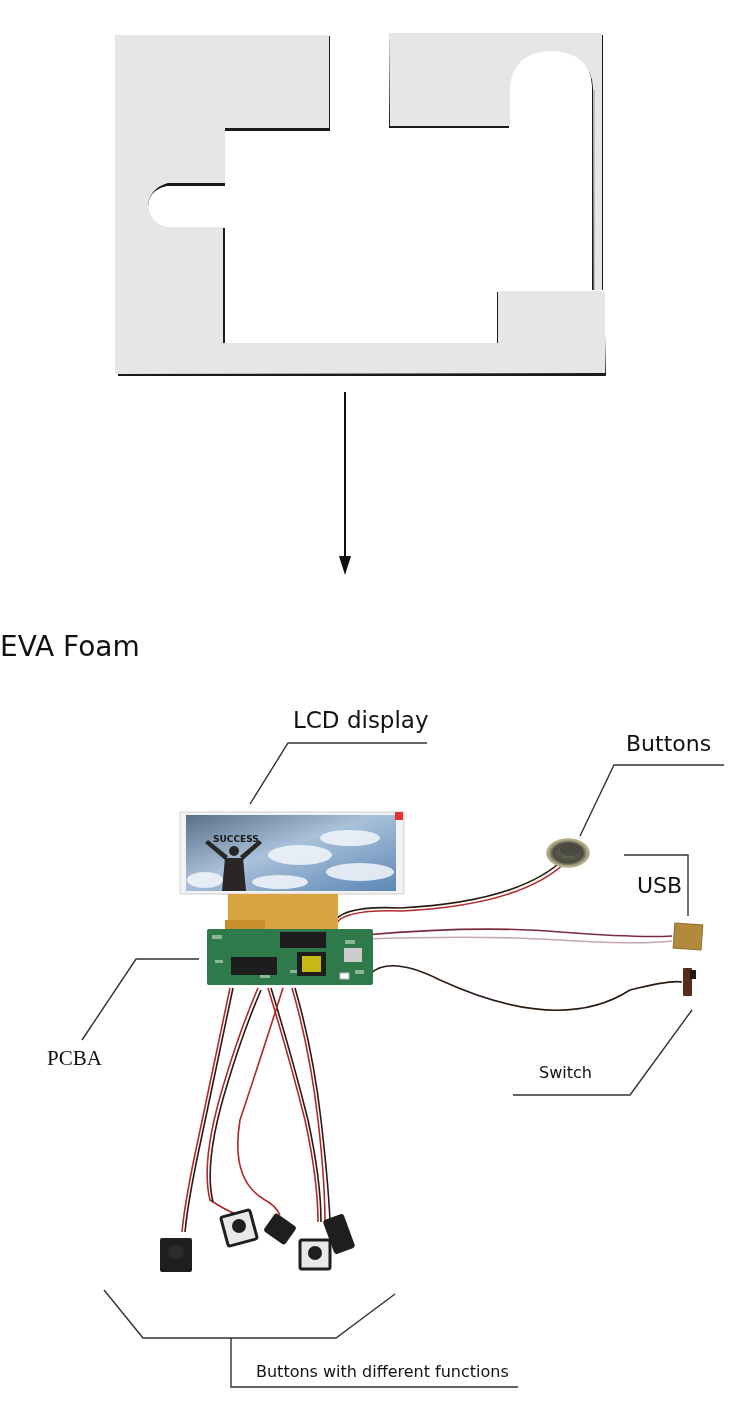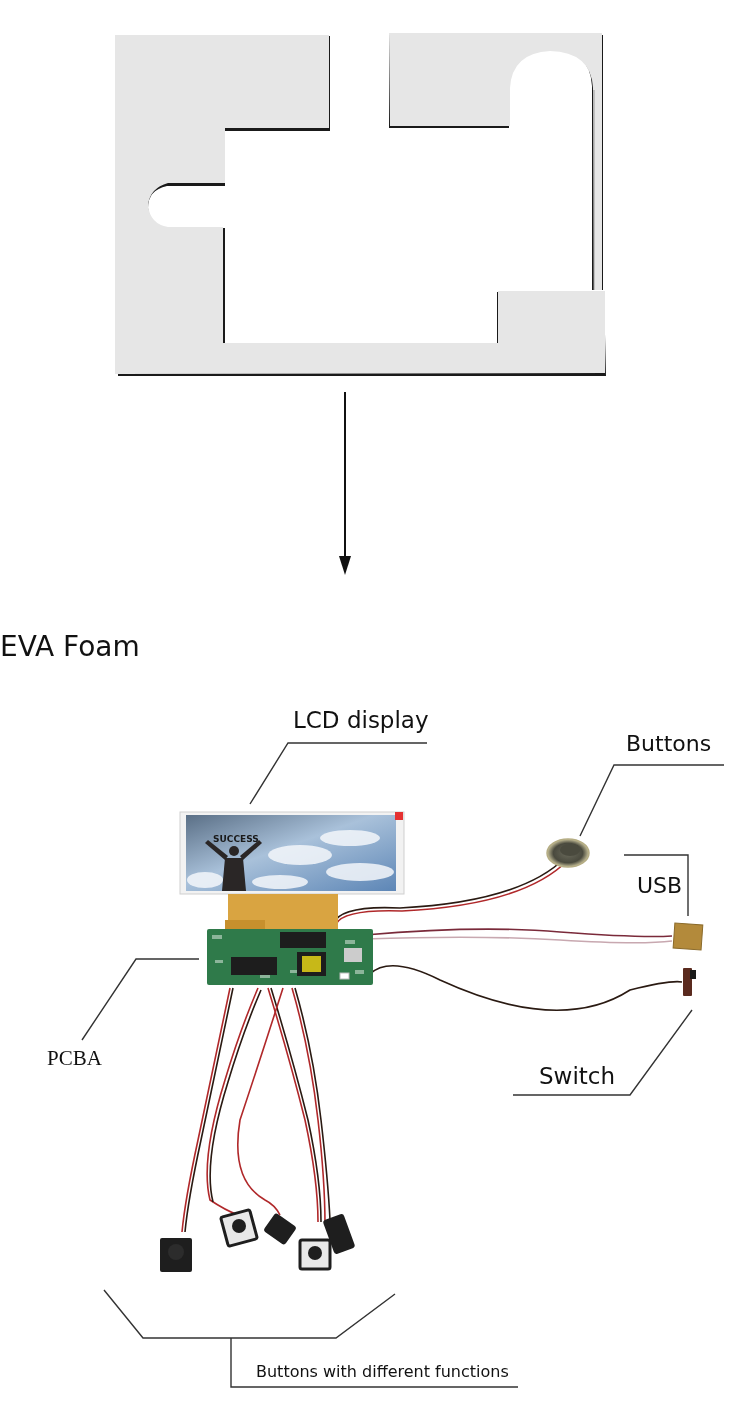--- a/index.html
+++ b/index.html
@@ -4,21 +4,21 @@
 <style>
   html, body { margin:0; padding:0; background:#ffffff; }
   body { width:750px; height:1416px; position:relative; overflow:hidden; font-family:"DejaVu Sans", sans-serif; }
   svg { position:absolute; left:0; top:0; }
   .label { position:absolute; color:#111; white-space:nowrap; font-family:"DejaVu Sans", sans-serif; }
   #eva-label { left:0; width:700px; top:630px; font-size:28px; color:#111; }
   #lcd-label { left:293px; top:707px; font-size:23px; }
   #speaker-label { left:626px; top:731px; font-size:22px; }
   #usb-label { left:637px; top:825px; font-size:22px;margin-top:48px; }
   #pcba-label { left:47px; top:1046px; font-size:21px;font-family:Liberation Serif, serif; }
-  #switch-label { left:539px; top:1063px; font-size:23px; }
+  #switch-label { left:539px; top:1063px; font-size:16px; }
   #buttons-label { left:256px; top:1362px; font-size:16px; }
 </style>
 </head>
 <body>
 
 <svg width="750" height="1416" viewBox="0 0 750 1416">
   <defs>
     <linearGradient id="sky" x1="0" y1="0" x2="1" y2="1">
       <stop offset="0" stop-color="#5a6f86"></stop>
       <stop offset="0.45" stop-color="#a9c1da"></stop>

